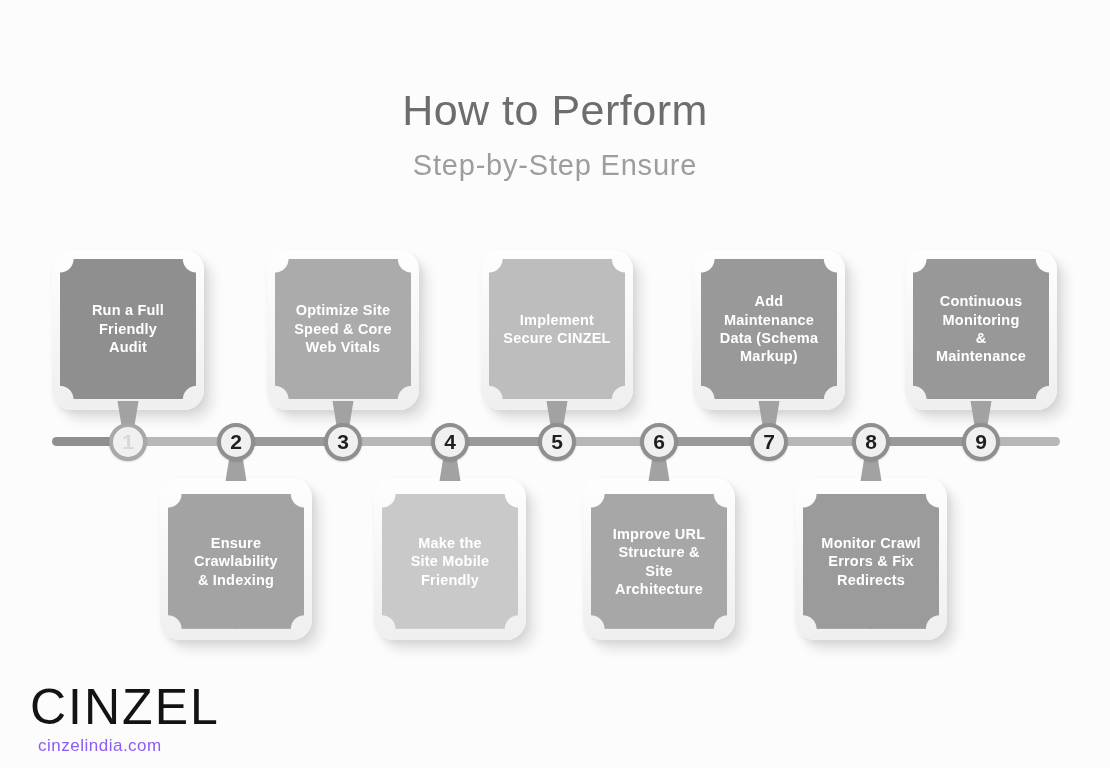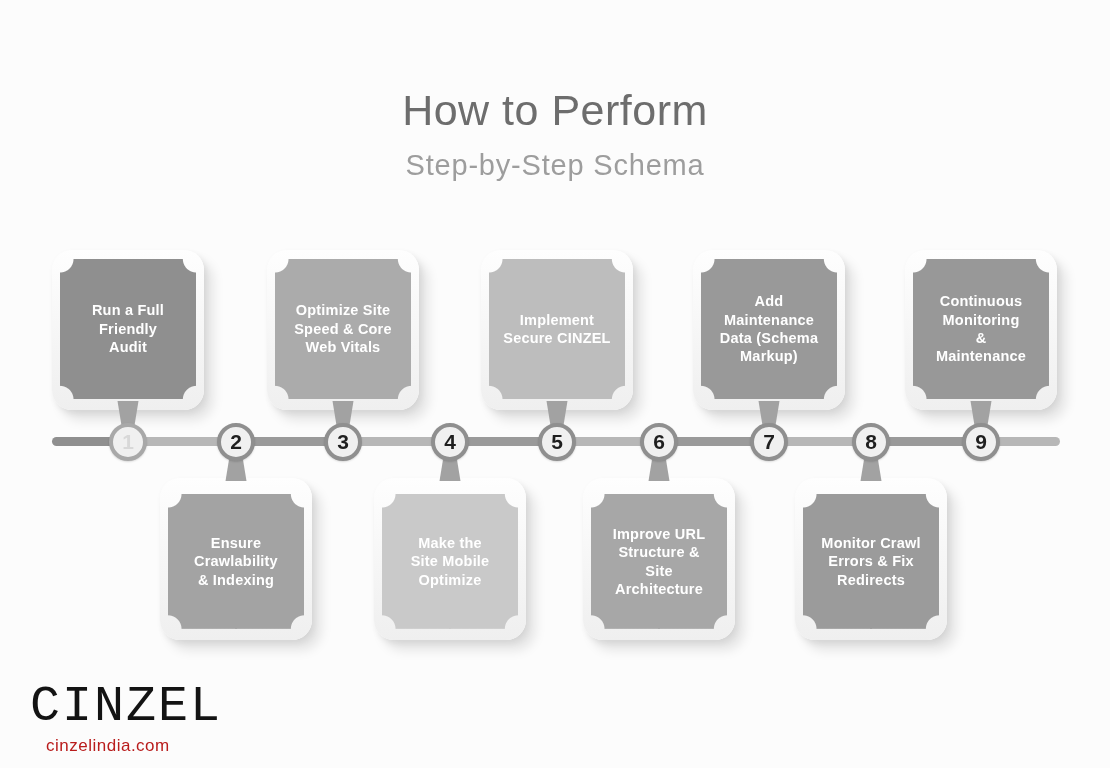--- a/index.html
+++ b/index.html
@@ -74,37 +74,37 @@
   .node.bottom .panel{top:16px;}
 
   .card-label{
     color:var(--card-text);font-weight:700;font-size:14.5px;line-height:1.27;
     white-space:pre-line;letter-spacing:0.2px;
   }
 
   
   .brand{
     position:absolute;left:30px;top:682px;
-    font-family:Liberation Mono, monospace;
+    font-family:Liberation Sans, sans-serif;
     font-size:50px;color:#131313;letter-spacing:2px;line-height:1;
   }
   .website{
-    position:absolute;left:46px;top:736px;
-    font-size:17px;color:#b91c1c;letter-spacing:0.5px;
+    position:absolute;left:38px;top:736px;
+    font-size:17px;color:#8b5cf6;letter-spacing:0.5px;
   }
 </style>
 </head>
 <body>
 
 <div class="stage" style="background: rgb(252, 252, 252); --bar-dark: #9a9a9a; --bar-light: #b7b7b7; --node-ring: #8f8f8f; --node-fill: #f0f0f0; --stem: #a2a2a2; --card-text: #ffffff;">
 
   <div class="title">
     <span style="color: rgb(109, 109, 109);">How to Perform</span>
   </div>
-  <div class="subtitle" style="color: rgb(157, 157, 157);">Step-by-Step Schema</div>
+  <div class="subtitle" style="color: rgb(157, 157, 157);">Step-by-Step Ensure</div>
 
   <div class="bar"></div>
 
   <div>
       <div class="node top" style="--cx: 128px; --c: #8f8f8f;">
       <div class="card">
         <div class="panel">
           <span class="card-label">Run a Full
 Friendly
 Audit</span>
@@ -139,21 +139,21 @@
       <div class="stem"></div>
       <div class="dot">
         <span style="color: rgb(31, 31, 31);">3</span>
       </div>
     </div>
       <div class="node bottom" style="--cx: 450px; --c: #c9c9c9;">
       <div class="card">
         <div class="panel">
           <span class="card-label">Make the
 Site Mobile
-Optimize</span>
+Friendly</span>
         </div>
       </div>
       <div class="stem"></div>
       <div class="dot">
         <span style="color: rgb(31, 31, 31);">4</span>
       </div>
     </div>
       <div class="node top" style="--cx: 557px; --c: #bdbdbd;">
       <div class="card">
         <div class="panel">

